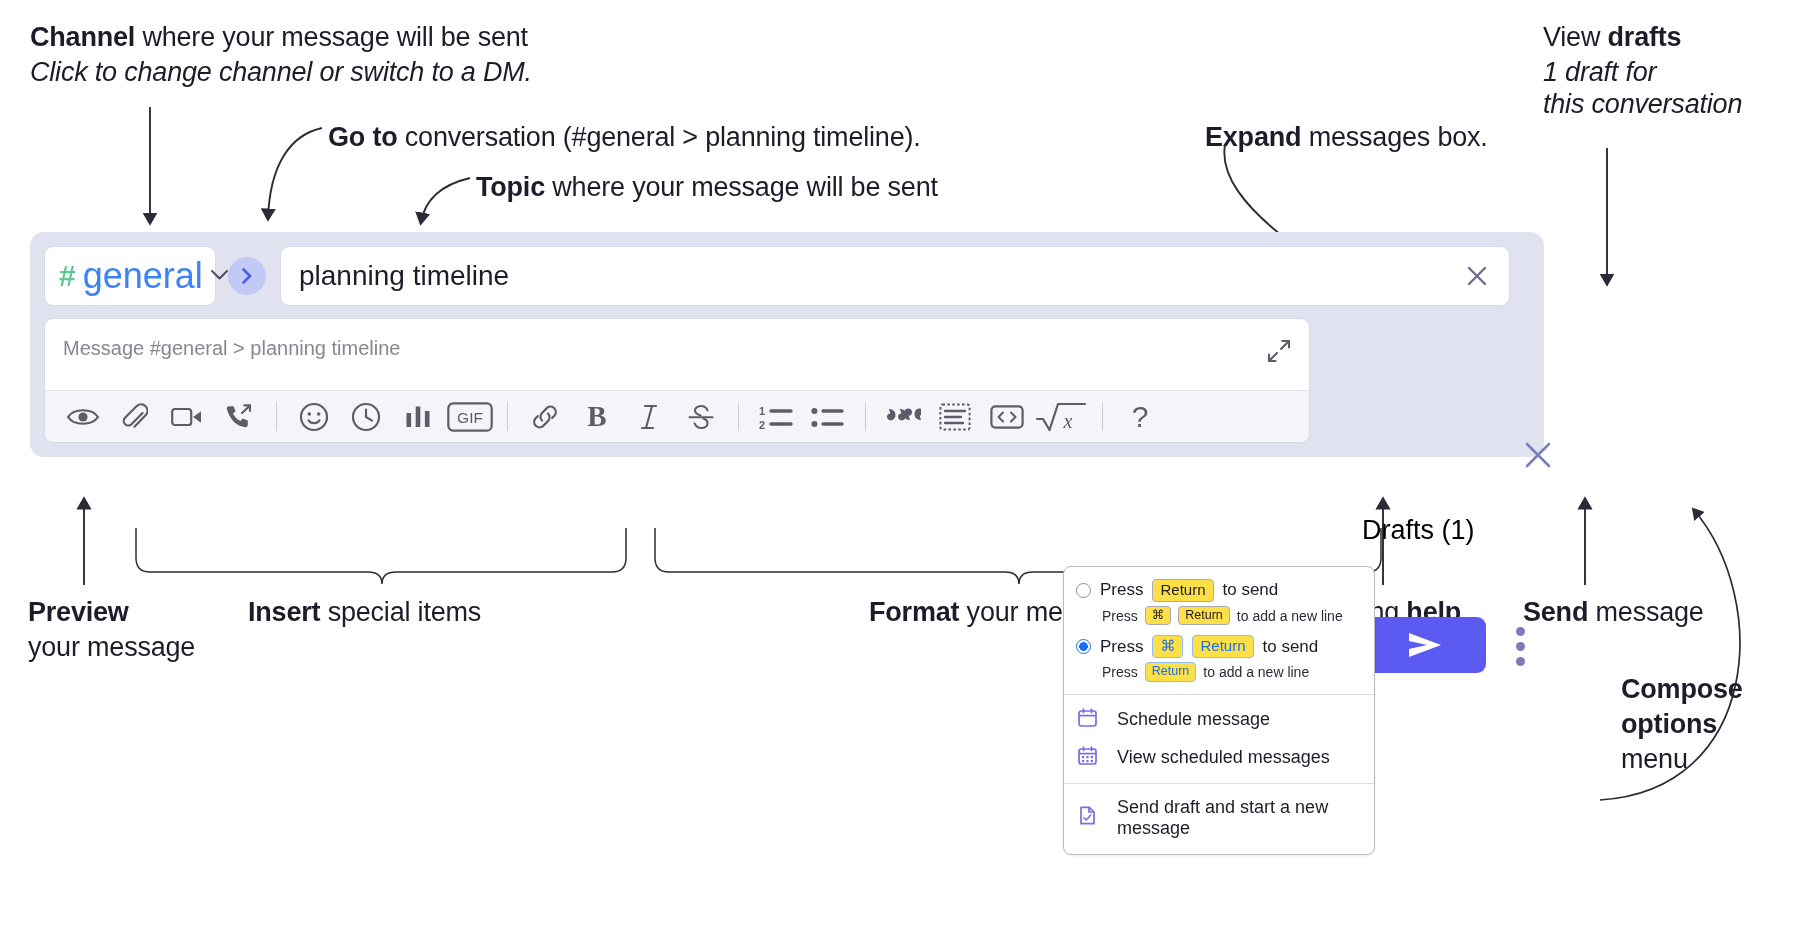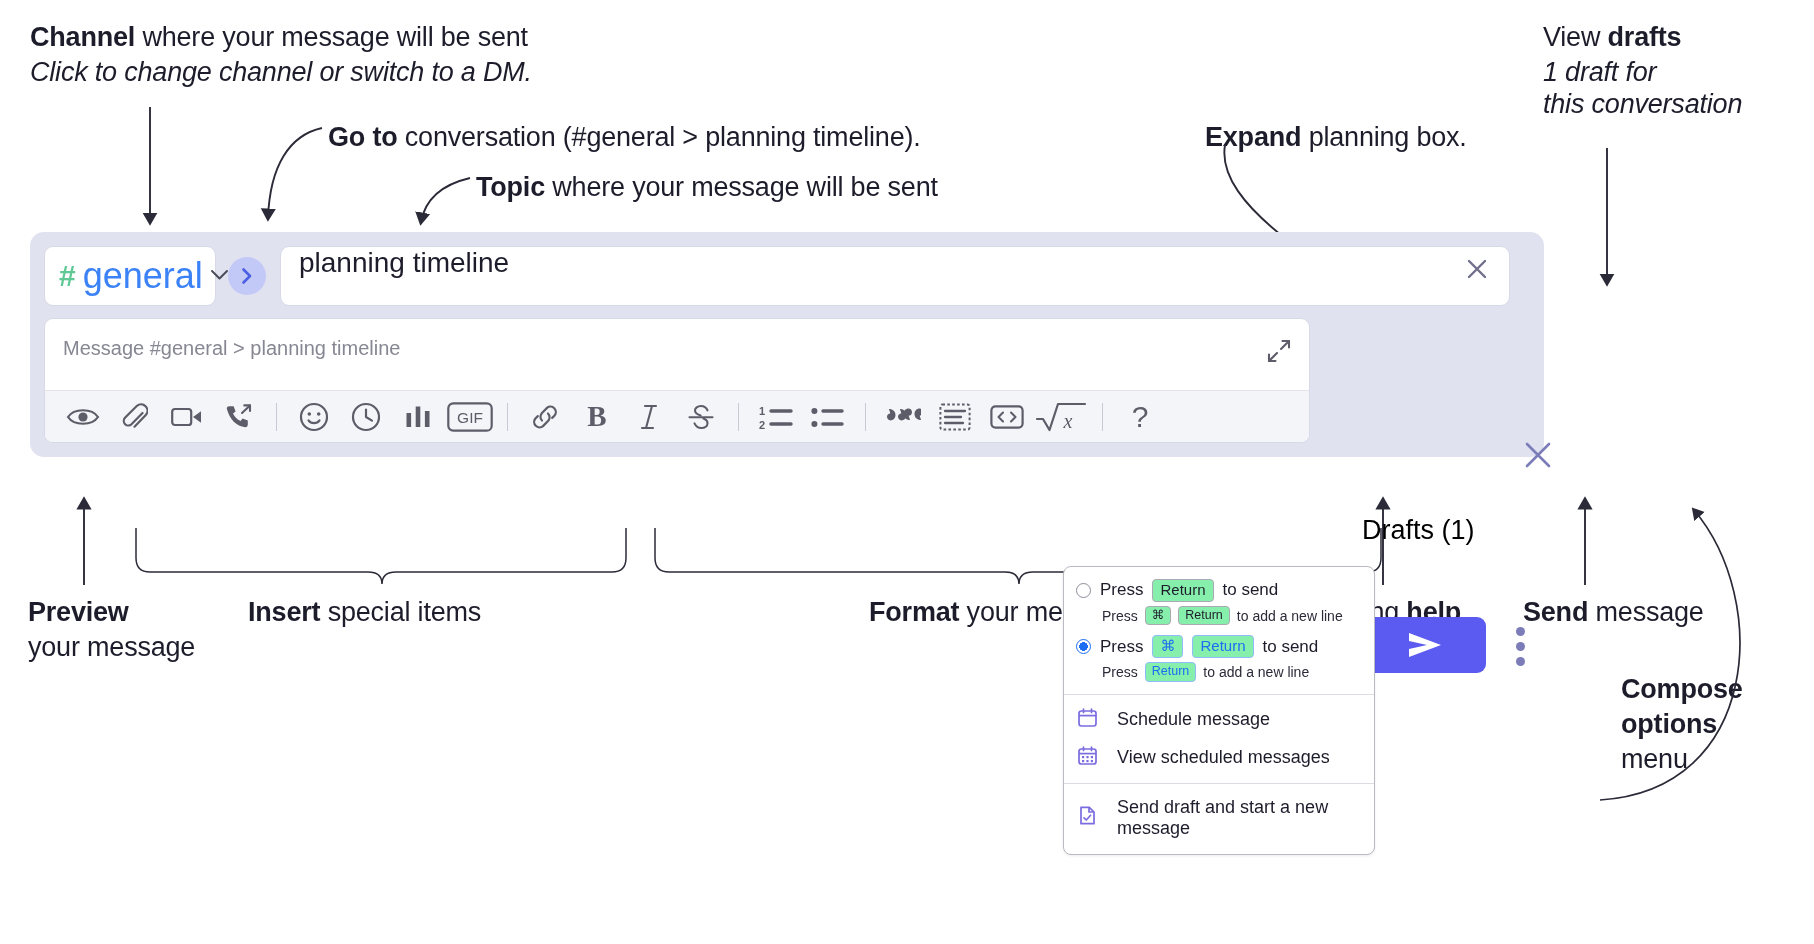--- a/index.html
+++ b/index.html
@@ -38,21 +38,21 @@
   }
   #hash-icon{font-size:30px;font-weight:700;color:#5fc894;line-height:1;}
   #channel-name{font-size:36px;color:#3b82f6;}
   #chev{margin-left:auto;}
   #goto-btn{
     position:absolute;left:198px;top:25px;width:38px;height:38px;border-radius:50%;
     background:#c3c9f7;display:flex;align-items:center;justify-content:center;
   }
   #topic-box{
     position:absolute;left:250px;top:14px;width:1230px;height:60px;
-    display:flex;padding:0 10px 0 18px;
+    display:flex;align-items:center;padding:0 10px 0 18px;
   }
   #topic-value{font-size:28px;color:#1d1c2b;flex:1;}
   #topic-clear{width:44px;height:44px;display:flex;align-items:center;justify-content:center;cursor:pointer;}
 
   #msg-box{
     position:absolute;left:14px;top:86px;width:1266px;height:125px;
     overflow:hidden;
   }
   #msg-placeholder{
     position:absolute;left:18px;top:18px;font-size:20px;color:#868792;
@@ -88,21 +88,21 @@
     box-shadow:0 1px 3px rgba(0,0,0,.08);
   }
   .menu-sec{padding:10px 0 8px 0;}
   .radio-row{display:flex;align-items:center;gap:9px;padding:2px 12px;font-size:17px;color:#1d1c2b;cursor:pointer;}
   .sub-row{display:flex;align-items:center;gap:7px;padding:2px 12px 4px 38px;font-size:14px;color:#2b2a38;}
   .radio{width:15px;height:15px;border-radius:50%;border:1.6px solid #8d8e99;box-sizing:border-box;flex:none;}
   .radio.on{border:1.6px solid #1b6ef3;background:
       radial-gradient(circle at center,#1b6ef3 0 4.2px,#fff 4.4px 100%);}
   .key{
     display:inline-block;border:1px solid #a9aab4;border-radius:4px;
-    padding:1px 7px;font-size:15px;line-height:1.25;color:#1d1c2b;background:#86efac;
+    padding:1px 7px;font-size:15px;line-height:1.25;color:#1d1c2b;background:#fde047;
   }
   .key.sm{font-size:12.5px;padding:1px 6px;}
   .key.blue{border-color:#8fbcf8;color:#1b6ef3;}
   .menu-div{height:1px;background:#dcdde3;}
   .menu-item{display:flex;align-items:center;gap:20px;padding:7px 14px;font-size:18px;color:#1d1c2b;cursor:pointer;}
   .menu-item svg{flex:none;}
 
   
   #leaders{position:absolute;left:0;top:0;width:1814px;height:944px;pointer-events:none;}
 </style>
@@ -116,21 +116,21 @@
 
 <div class="abs ann" style="left:328px;top:122px;width:720px;">
   <b>Go to</b><span> conversation (#general &gt; planning timeline).</span>
 </div>
 
 <div class="abs ann" style="left:476px;top:172px;width:700px;">
   <b>Topic</b><span> where your message will be sent</span>
 </div>
 
 <div class="abs ann" style="left:1205px;top:122px;width:420px;">
-  <b>Expand</b><span> planning box.</span>
+  <b>Expand</b><span> messages box.</span>
 </div>
 
 <div class="abs ann" style="left:1543px;top:22px;width:270px;">
   <div><span>View </span><b>drafts</b></div>
   <div style="margin-top:3px;"><i>1 draft for</i></div>
   <div><i>this conversation</i></div>
 </div>
 
 <div class="abs ann" style="left:28px;top:597px;width:230px;">
   <div><b>Preview</b></div>

